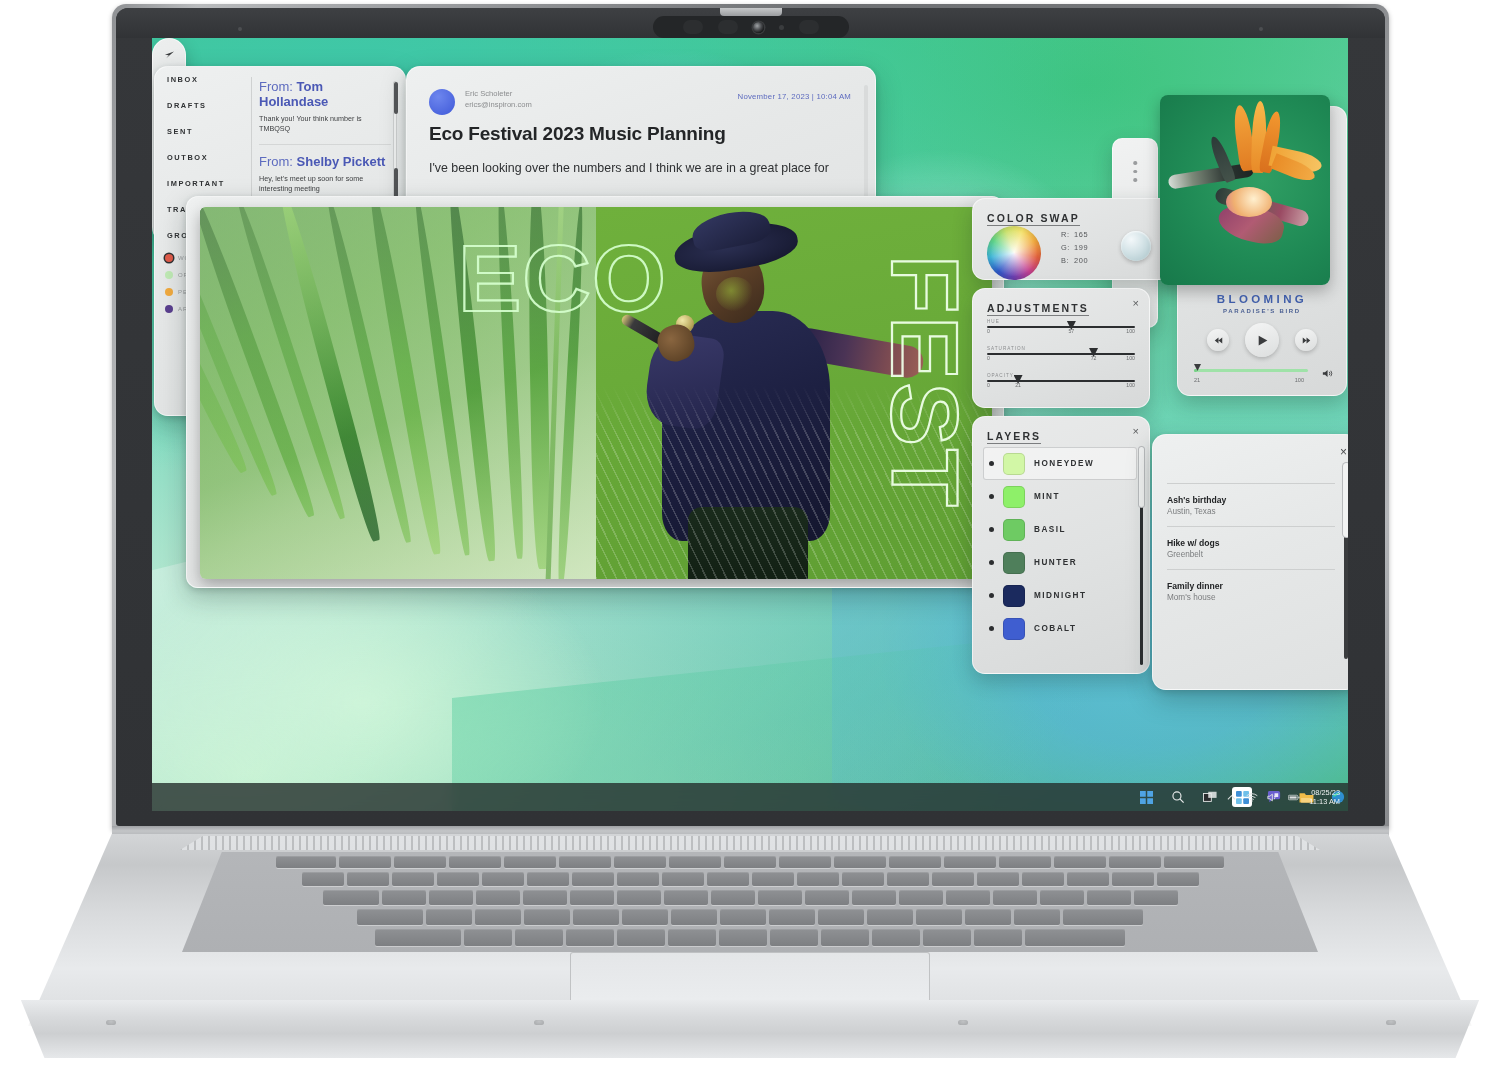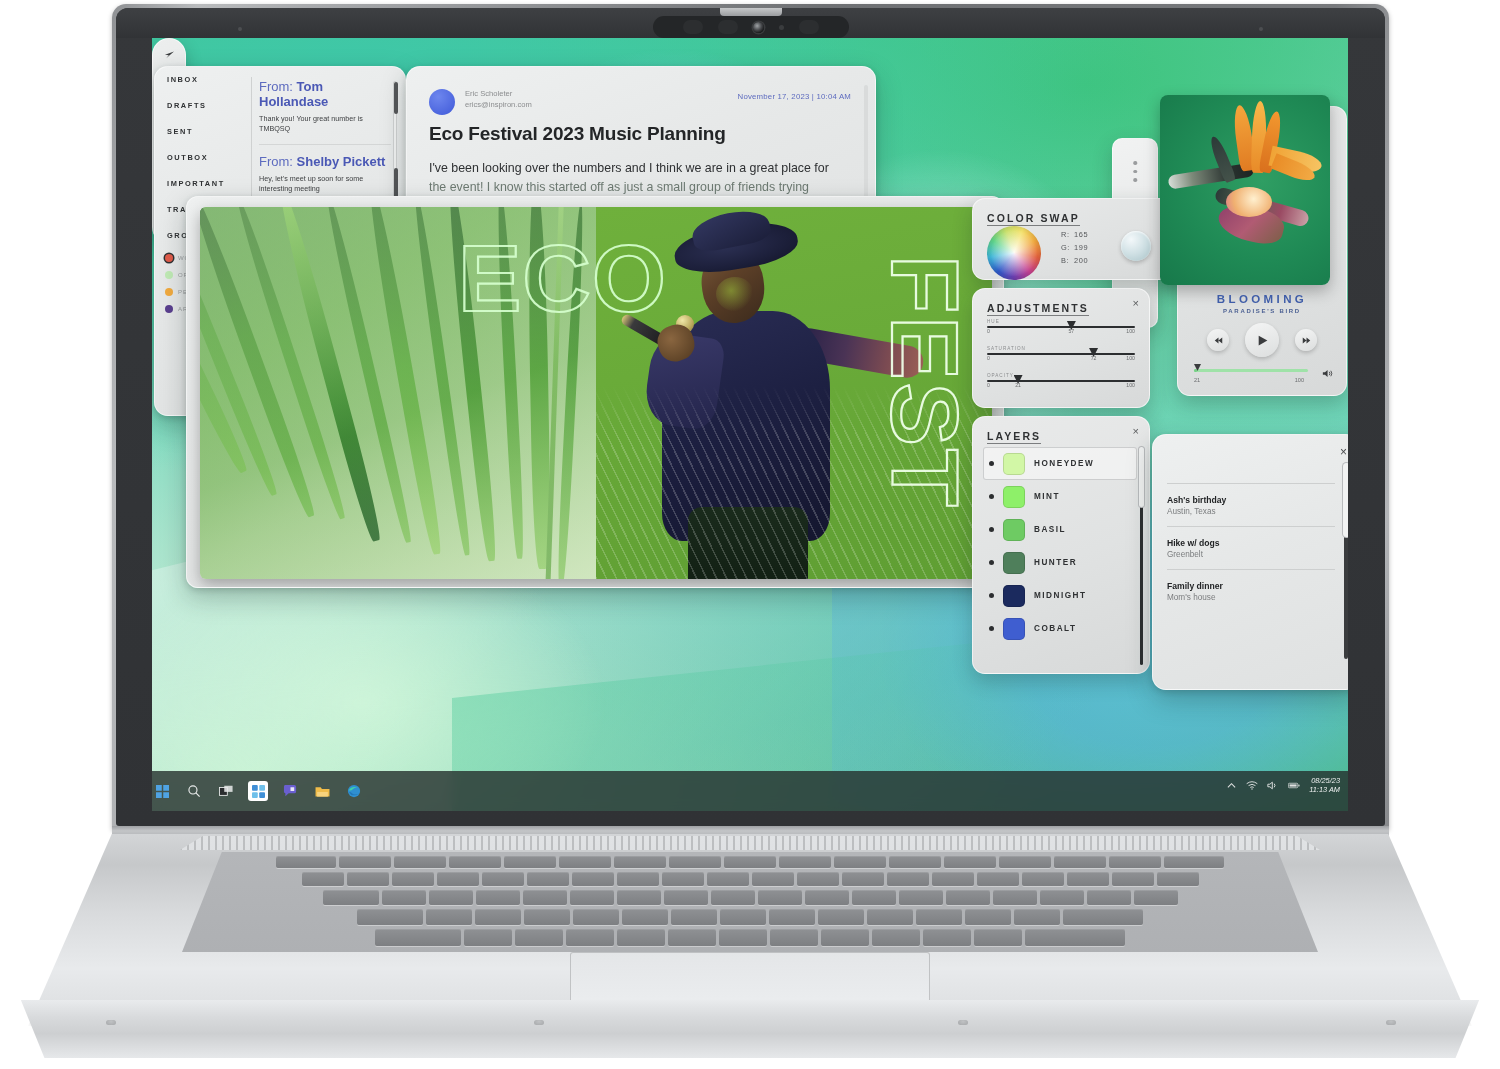--- a/index.html
+++ b/index.html
@@ -273,23 +273,23 @@
   .ev-x { position:absolute; right:12px; top:10px; font-size:12px; color:#4a4c4e; }
   .ev-list { position:absolute; left:14px; top:48px; right:24px; }
   .ev-item { padding:11px 0 10px 0; border-top:1px solid #cdcfcf; }
   .ev-t { font-size:8.6px; color:#222426; font-weight:600; margin-bottom:2px; }
   .ev-s { font-size:8.2px; color:#7b7d7f; }
   .ev-scroll { position:absolute; right:11px; top:28px; width:4px; height:196px; background:#3a3c3e; border-radius:2px; }
   .ev-scroll i { position:absolute; left:-1.5px; top:0; width:7px; height:74px; background:#f2f3f3;
      border-radius:4px; box-shadow:0 0 0 1px #b9bbbd; display:block; }
 
   
-  #taskbar { position:absolute; left:0; right:0; bottom:0; height:40px;
+  #taskbar { position:absolute; left:0; right:0; bottom:0; height:28px;
     background: rgba(36,46,44,.80); backdrop-filter: blur(6px);
-    display:flex; align-items:center; justify-content:flex-start;font-style:italic; }
+    display:flex; align-items:center; justify-content:flex-end; }
   .tb-items { display:flex; align-items:center; gap:12px; }
   .tb-ico { width:20px; height:20px; display:flex; align-items:center; justify-content:center; cursor:pointer; border-radius:3px; }
   .tb-ico.active { background:#ffffff; }
   .tray { position:absolute; right:8px; top:0; height:28px; display:flex; align-items:center; gap:9px; }
   .tray-ico { width:12px; height:12px; display:flex; align-items:center; justify-content:center; cursor:pointer; }
   .tray-clock { font-size:7.4px; color:#eef0f0; line-height:1.25; text-align:right; cursor:pointer; }
 
   
   .hinge { position:absolute; left:112px; top:826px; width:1277px; height:12px;
     background: linear-gradient(180deg,#9fa1a4,#c3c5c7 40%,#aeb0b3 100%); }
@@ -384,21 +384,21 @@
         </div>
       </div>
       <div class="ml-div"></div>
 
       <div class="ml-list">
         <div>
           <div class="ml-from">
             <span>From:</span>
             <b>Tom Hollandase</b>
           </div>
-          <div class="ml-snip">Thank you! Your great number is TMBQSQ</div>
+          <div class="ml-snip">Thank you! Your think number is TMBQSQ</div>
         </div>
         <div class="ml-sep"></div>
         <div>
           <div class="ml-from">
             <span>From:</span>
             <b>Shelby Pickett</b>
           </div>
           <div class="ml-snip">Hey, let's meet up soon for some interesting meeting</div>
         </div>
       </div>
@@ -409,21 +409,20 @@
     </div>
 
     <div class="win" id="reader">
       <div class="rd-avatar"></div>
       <div class="rd-name">Eric Scholeter</div>
       <div class="rd-mail">erics@inspiron.com</div>
       <div class="rd-date">November 17, 2023 | 10:04 AM</div>
       <div class="rd-title">Eco Festival 2023 Music Planning</div>
       <div class="rd-body">
         <div>I've been looking over the numbers and I think we are in a great place for</div>
-        <div class="fade">the event! I know this started off as just a small group of friends trying</div>
       </div>
       <div class="rd-scroll"></div>
     </div>
 
     <div id="tools">
       <div class="tool">
         <svg width="15" height="15" viewBox="0 0 20 20">
             <path d="M14 3 L7 15 L9 10 L4 11 Z" fill="#3a3c3e" transform="rotate(18 10 10)"></path>
           </svg>
       </div>

